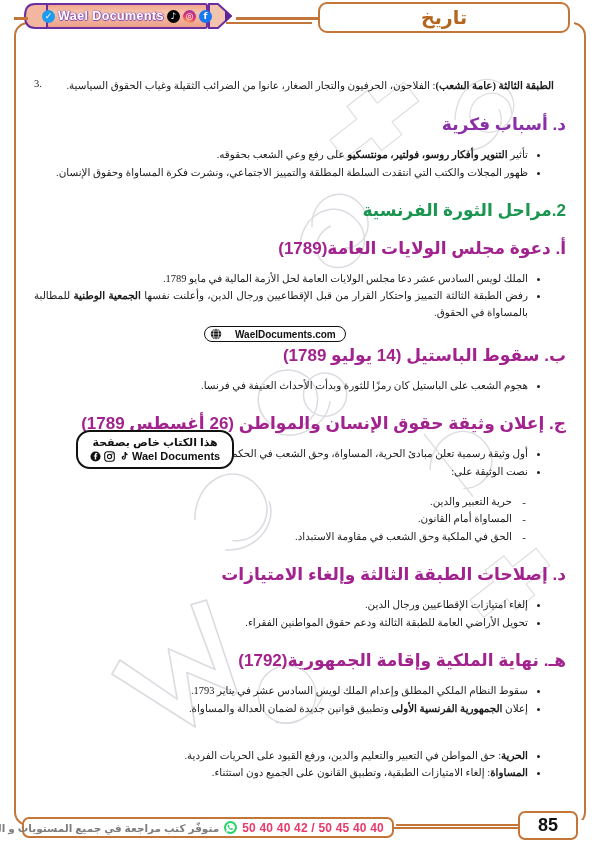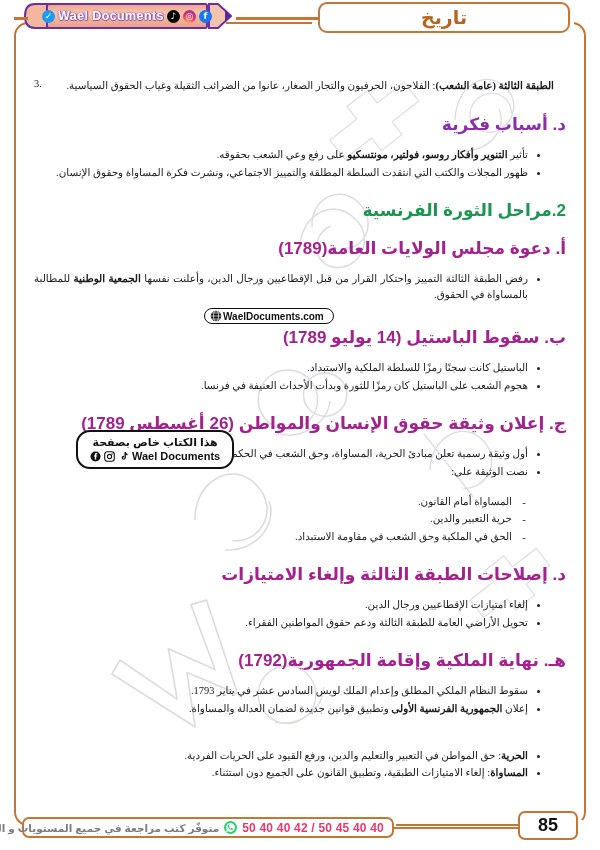--- a/index.html
+++ b/index.html
@@ -156,21 +156,21 @@
     position:relative;font-size:10.4px;line-height:1.62;
     margin:0 0 1px 0;padding-right:14px;
   }
   ul.dash>li::before{
     content:"-";position:absolute;right:0;top:0;font-size:11px;color:#222;
   }
 
   
   .badge-web{
     display:flex;align-items:center;justify-content:center;
-    gap:1px;
+    gap:13px;
     border:1.6px solid #111;border-radius:11px;
     padding:1px 9px 1px 5px;
     width:fit-content;
     margin:4px auto 3px 170px;
     background:#fff;
     direction:ltr;
   }
   .badge-web .lbl{
     font-family:"Liberation Sans","DejaVu Sans",sans-serif;
     font-size:10px;font-weight:bold;color:#111;
@@ -335,57 +335,57 @@
       <li><span>ظهور المجلات والكتب التي انتقدت السلطة المطلقة والتمييز الاجتماعي، ونشرت فكرة المساواة وحقوق الإنسان.</span></li>
     </ul>
 
     <div class="sp-lg"></div>
     <h3 class="heading h-green">2.مراحل الثورة الفرنسية</h3>
     <div class="sp-lg"></div>
     <h3 class="heading h-magenta">أ. دعوة مجلس الولايات العامة(1789)</h3>
     <div class="sp-md"></div>
 
     <ul class="bl">
+      <li><span>الملك لويس السادس عشر دعا مجلس الولايات العامة لحل الأزمة المالية في مايو 1789.</span></li>
       <li><span>رفض الطبقة الثالثة التمييز واحتكار القرار من قبل الإقطاعيين ورجال الدين، وأعلنت نفسها </span><b>الجمعية الوطنية</b><span> للمطالبة بالمساواة في الحقوق.</span></li>
     </ul>
 
     <div class="badge-web">
       <svg width="12" height="12" viewBox="0 0 24 24">
         <circle cx="12" cy="12" r="10.5" fill="#111"></circle>
         <g stroke="#fff" stroke-width="1.4" fill="none">
           <ellipse cx="12" cy="12" rx="5" ry="10.5"></ellipse>
           <line x1="1.5" y1="12" x2="22.5" y2="12"></line>
           <line x1="3.5" y1="6" x2="20.5" y2="6"></line>
           <line x1="3.5" y1="18" x2="20.5" y2="18"></line>
         </g>
       </svg>
       <span class="lbl">WaelDocuments.com</span>
     </div>
 
     <h3 class="heading h-magenta">ب. سقوط الباستيل (14 يوليو 1789)</h3>
     <div class="sp-md"></div>
 
     <ul class="bl">
-      <li>الباستيل كانت سجنًا رمزًا للسلطة الملكية والاستبداد.</li>
       <li>هجوم الشعب على الباستيل كان رمزًا للثورة وبدأت الأحداث العنيفة في فرنسا.</li>
     </ul>
 
     <div class="sp-lg"></div>
     <h3 class="heading h-magenta">ج. إعلان وثيقة حقوق الإنسان والمواطن (26 أغسطس 1789)</h3>
     <div class="sp-md"></div>
 
     <ul class="bl">
       <li>أول وثيقة رسمية تعلن مبادئ الحرية، المساواة، وحق الشعب في الحكم.</li>
       <li>نصت الوثيقة على:</li>
     </ul>
 
     <div class="sp-md"></div>
     <ul class="dash">
+      <li>حرية التعبير والدين.</li>
       <li>المساواة أمام القانون.</li>
-      <li>حرية التعبير والدين.</li>
       <li>الحق في الملكية وحق الشعب في مقاومة الاستبداد.</li>
     </ul>
 
     <div class="sp-lg"></div>
     <h3 class="heading h-magenta">د. إصلاحات الطبقة الثالثة وإلغاء الامتيازات</h3>
     <div class="sp-md"></div>
 
     <ul class="bl">
       <li>إلغاء امتيازات الإقطاعيين ورجال الدين.</li>
       <li>تحويل الأراضي العامة للطبقة الثالثة ودعم حقوق المواطنين الفقراء.</li>

